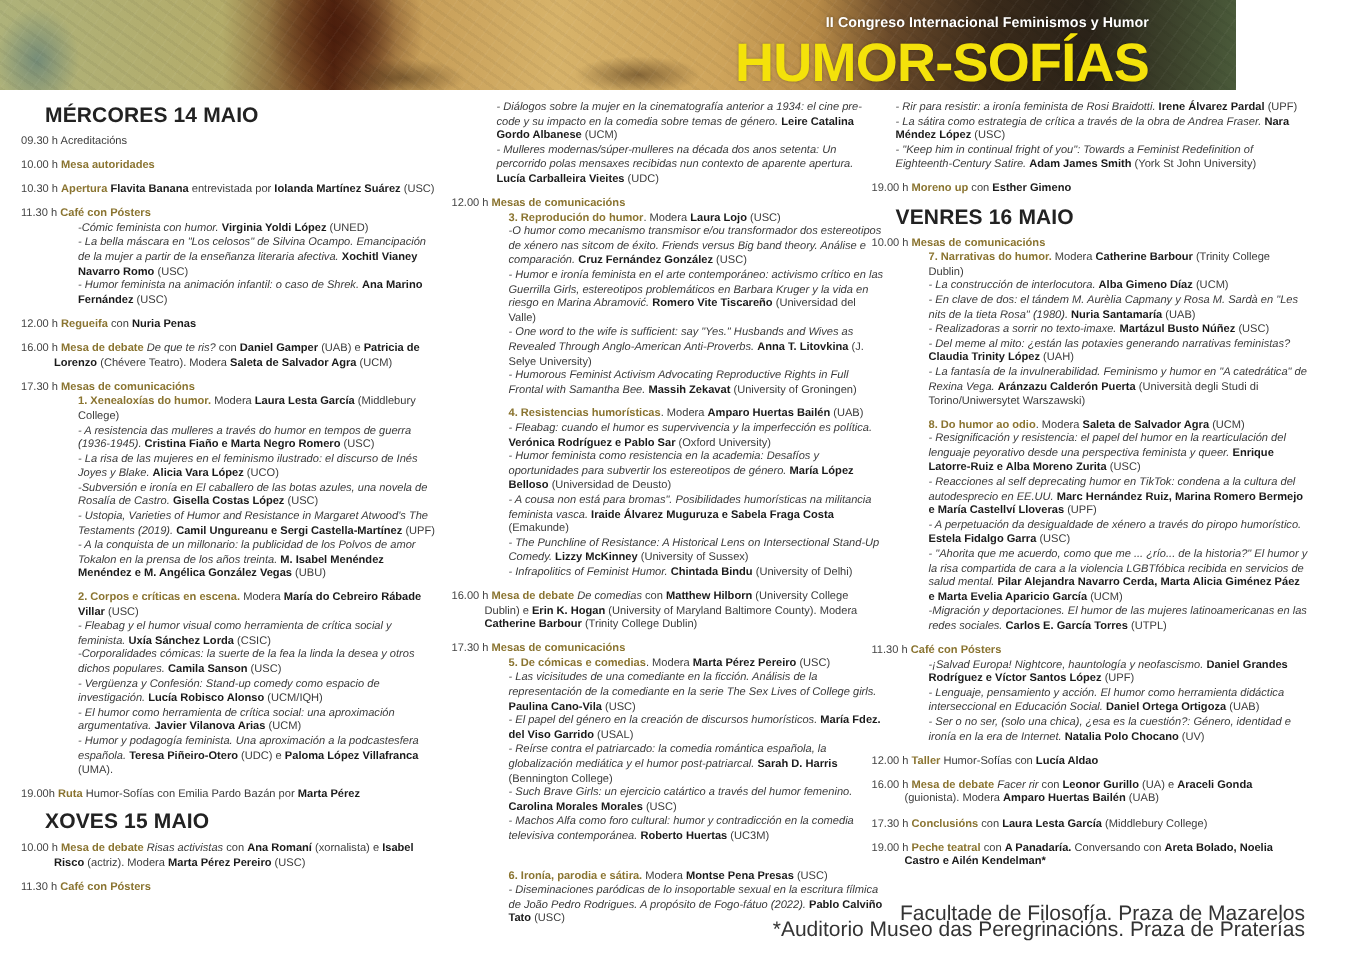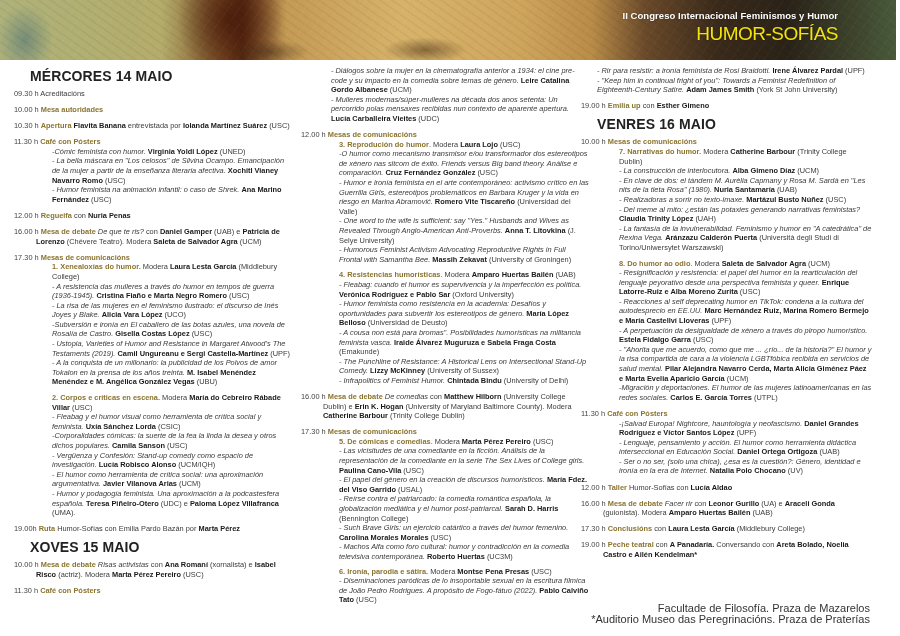--- a/index.html
+++ b/index.html
@@ -1,57 +1,57 @@
 <!DOCTYPE html>
 <html><head>
 <meta charset="utf-8">
 <style>
   * { box-sizing: border-box; margin: 0; padding: 0; }
   html, body { width: 900px; height: 636px; overflow: hidden; background: #fff; }
   body { font-family: "Liberation Sans", sans-serif; color: #3a3a3a; position: relative; }
 
   .banner {
-    position: absolute; left: 0; top: 0; width: 896px; height: 60px; overflow: hidden;
+    position: absolute; left: 0; top: 0; width: 824px; height: 60px; overflow: hidden;
     background:
       radial-gradient(ellipse 60px 18px at 268px 52px, rgba(70,45,20,0.55), transparent 70%),
       radial-gradient(ellipse 60px 18px at 425px 50px, rgba(70,45,20,0.55), transparent 70%),
       radial-gradient(ellipse 40px 50px at 25px 40px, rgba(70,110,120,0.55), transparent 70%),
       radial-gradient(ellipse 70px 80px at 230px 20px, rgba(70,25,10,0.85), transparent 75%),
       linear-gradient(90deg, #aeb27a 0%, #b4ac6a 18%, #7a4a22 25%, #5a2a12 27%, #c49a55 32%, #d7b36a 45%, #cfa55c 58%, #b98c48 66%, #6a4a2a 72%, #3a2a1a 80%, #2a2218 88%, #4a5a3a 100%);
   }
   .banner::after {
     content: ""; position: absolute; inset: 0;
     background: repeating-linear-gradient(35deg, rgba(0,0,0,0.04) 0 2px, transparent 2px 7px),
                 repeating-linear-gradient(-55deg, rgba(255,255,255,0.03) 0 1px, transparent 1px 9px);
   }
   .banner-sub {
     position: absolute; right: 58px; top: 10px; color: #fff; font-size: 9.5px; font-weight: bold;
     letter-spacing: 0.05px; z-index: 2; text-shadow: 0 0 2px rgba(0,0,0,0.4);
   }
   .banner-title {
-    position: absolute; right: 58px; top: 24px; color: #f4e20a; font-size: 19px; font-weight: normal;
+    position: absolute; right: 58px; top: 24px; color: #f4e20a; font-size: 36px; font-weight: bold;
     letter-spacing: -0.5px; z-index: 2; line-height: 1; text-shadow: 0 0 2px rgba(0,0,0,0.3);
   }
 
   .col { position: absolute; top: 66px; font-size: 7.4px; line-height: 9.6px; }
   .col1 { left: 30px; width: 262px; }
   .col2 { left: 317px; width: 272px; }
   .col3 { left: 597px; width: 275px; }
 
   .day { font-size: 14px; font-weight: bold; color: #222; margin: 3px 0 6px; letter-spacing: 0.1px; line-height: 14px; }
   .ev { margin-bottom: 6.5px; }
   .ev-line { padding-left: 6px; text-indent: -22px; }
   .time { color: #444; }
   .kind { color: #8a7430; font-weight: bold; }
   .sub { padding-left: 22px; }
   .sub .stitle { color: #8a7430; font-weight: bold; }
   .it { font-style: italic; }
   .b { font-weight: bold; color: #1a1a1a; }
   .contd { padding-left: 14px; }
-  .footer { position: absolute; right: 30px; top: 603px; text-align: right; font-size: 11px; line-height: 10.5px; color: #333; }
+  .footer { position: absolute; right: 30px; top: 603px; text-align: right; font-size: 14px; line-height: 10.5px; color: #333; }
 </style>
 </head>
 <body>
 
 <div class="banner">
   <div class="banner-sub">II Congreso Internacional Feminismos y Humor</div>
   <div class="banner-title">HUMOR-SOFÍAS</div>
 </div>
 
 <div class="col col1">
@@ -155,37 +155,38 @@
   <div class="ev">
     <div class="ev-line"><span class="time">17.30 h</span> <span class="kind">Mesas de comunicacións</span></div>
     <div class="sub">
         <div><span class="stitle">5. De cómicas e comedias</span><span>. Modera </span><span class="b">Marta Pérez Pereiro</span><span> (USC)</span></div>
         <div><span class="it">- Las vicisitudes de una comediante en la ficción. Análisis de la representación de la comediante en la serie The Sex Lives of College girls. </span><span class="b">Paulina Cano-Vila</span><span> (USC)</span></div>
         <div><span class="it">- El papel del género en la creación de discursos humorísticos. </span><span class="b">María Fdez. del Viso Garrido</span><span> (USAL)</span></div>
         <div><span class="it">- Reírse contra el patriarcado: la comedia romántica española, la globalización mediática y el humor post-patriarcal. </span><span class="b">Sarah D. Harris</span><span> (Bennington College)</span></div>
         <div><span class="it">- Such Brave Girls: un ejercicio catártico a través del humor femenino. </span><span class="b">Carolina Morales Morales</span><span> (USC)</span></div>
         <div><span class="it">- Machos Alfa como foro cultural: humor y contradicción en la comedia televisiva contemporánea. </span><span class="b">Roberto Huertas</span><span> (UC3M)</span></div>
       </div>
-    <div class="sub" style="margin-top:5px">
+    <div class="sub" style="margin-top:17px">
         <div><span class="stitle">6. Ironía, parodia e sátira.</span><span> Modera </span><span class="b">Montse Pena Presas</span><span> (USC)</span></div>
         <div><span class="it">- Diseminaciones paródicas de lo insoportable sexual en la escritura fílmica de João Pedro Rodrigues. A propósito de Fogo-fátuo (2022). </span><span class="b">Pablo Calviño Tato</span><span> (USC)</span></div>
       </div>
   </div>
 </div>
 
 <div class="col col3">
   <div class="ev">
     <div>
         <div><span class="it">- Rir para resistir: a ironía feminista de Rosi Braidotti. </span><span class="b">Irene Álvarez Pardal</span><span> (UPF)</span></div>
+        <div><span class="it">- La sátira como estrategia de crítica a través de la obra de Andrea Fraser. </span><span class="b">Nara Méndez López</span><span> (USC)</span></div>
         <div><span class="it">- "Keep him in continual fright of you": Towards a Feminist Redefinition of Eighteenth-Century Satire. </span><span class="b">Adam James Smith</span><span> (York St John University)</span></div>
       </div>
   </div>
 
   <div class="ev">
-    <div class="ev-line"><span class="time">19.00 h</span> <span class="kind">Emilia up</span><span> con </span><span class="b">Esther Gimeno</span></div>
+    <div class="ev-line"><span class="time">19.00 h</span> <span class="kind">Moreno up</span><span> con </span><span class="b">Esther Gimeno</span></div>
   </div>
 
   <div class="day">VENRES 16 MAIO</div>
 
   <div class="ev">
     <div class="ev-line"><span class="time">10.00 h</span> <span class="kind">Mesas de comunicacións</span></div>
     <div class="sub">
         <div><span class="stitle">7. Narrativas do humor.</span><span> Modera </span><span class="b">Catherine Barbour</span><span> (Trinity College Dublin)</span></div>
         <div><span class="it">- La construcción de interlocutora.  </span><span class="b">Alba Gimeno Díaz</span><span> (UCM)</span></div>
         <div><span class="it">- En clave de dos: el tándem M. Aurèlia Capmany y Rosa M. Sardà en "Les nits de la tieta Rosa" (1980).  </span><span class="b">Nuria Santamaría</span><span> (UAB)</span></div>

